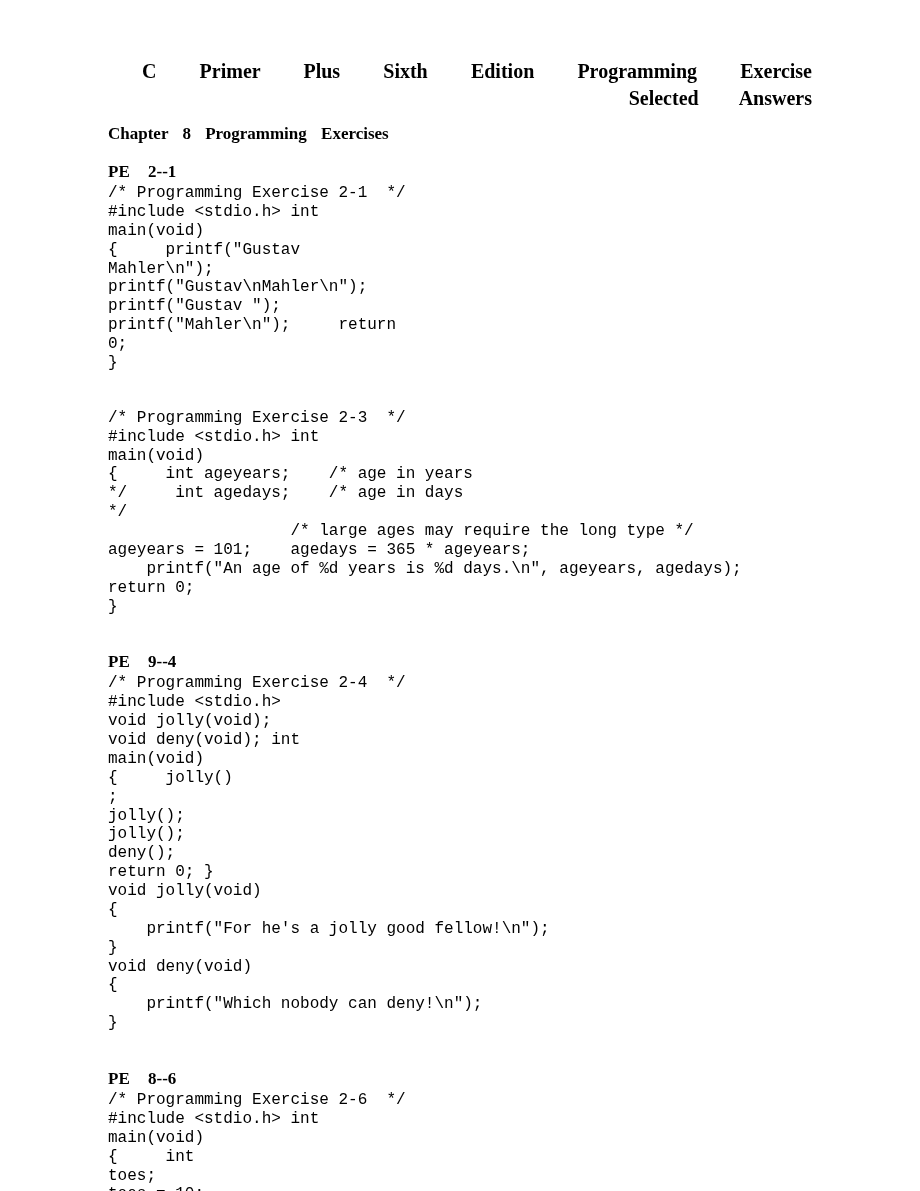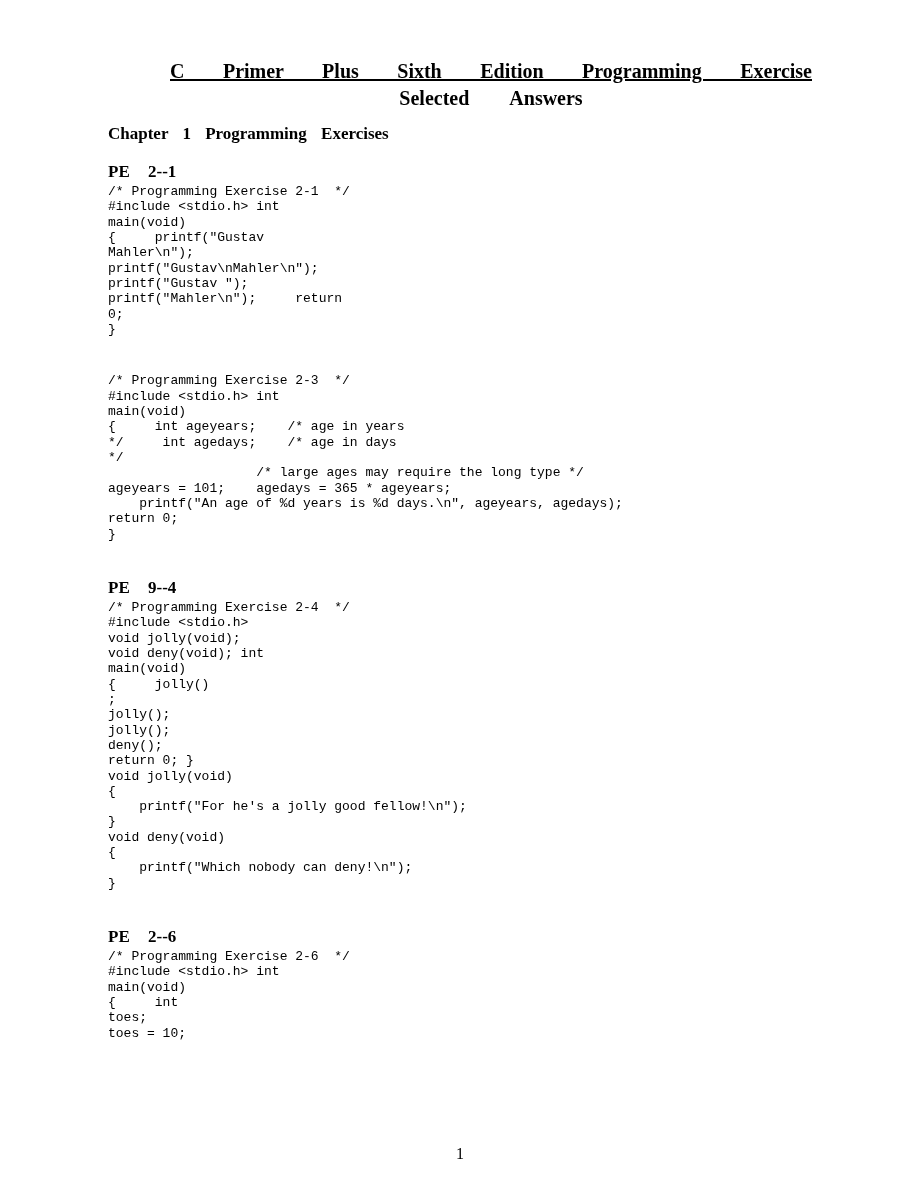--- a/index.html
+++ b/index.html
@@ -15,48 +15,47 @@
       margin: 0 auto;
       padding: 60px 108px 40px 108px;
       box-sizing: border-box;
       position: relative;
     }
     .doc-title {
       font-size: 20px;
       font-weight: bold;
       text-align: justify;
       text-align-last: justify;
-      margin: 0 0 4px 62px;
+      margin: 0 0 4px 34px;
       word-spacing: 1px;
-      text-decoration: underline;
     }
     .doc-subtitle {
       font-size: 20px;
       font-weight: bold;
-      text-align: center;
+      text-align: right;
       margin: 0 0 14px 62px;
     }
     .chapter-heading {
       font-size: 17px;
       font-weight: bold;
       margin: 0 0 18px 0;
       word-spacing: 10px;
     }
     .section {
       margin-bottom: 36px;
     }
     .pe-heading {
       font-size: 17px;
       font-weight: bold;
       margin: 0 0 2px 0;
       word-spacing: 14px;
     }
     .code {
       font-family: "Courier New", Courier, monospace;
-      font-size: 13px;
+      font-size: 16px;
       white-space: pre;
       line-height: 1.18;
       margin: 0;
     }
     .page-number {
       position: absolute;
       bottom: 28px;
       left: 0;
       right: 0;
       text-align: center;
@@ -65,21 +64,21 @@
     }
   </style>
 </head>
 <body>
 
 <div class="page">
 
   <div class="doc-title">C Primer Plus Sixth Edition Programming Exercise</div>
   <div class="doc-subtitle">Selected  Answers</div>
 
-  <div class="chapter-heading">Chapter 1 Programming Exercises</div>
+  <div class="chapter-heading">Chapter 8 Programming Exercises</div>
 
   <div class="section">
     <div class="pe-heading">PE 2-­‐1</div>
     <pre class="code">/* Programming Exercise 2-1  */
 #include &lt;stdio.h&gt; int
 main(void)
 {     printf("Gustav
 Mahler\n");
 printf("Gustav\nMahler\n");
 printf("Gustav ");
@@ -119,21 +118,21 @@
 {
     printf("For he's a jolly good fellow!\n");
 }
 void deny(void)
 {
     printf("Which nobody can deny!\n");
 }</pre>
   </div>
 
   <div class="section">
-    <div class="pe-heading">PE 2-­‐6</div>
+    <div class="pe-heading">PE 8-­‐6</div>
     <pre class="code">/* Programming Exercise 2-6  */
 #include &lt;stdio.h&gt; int
 main(void)
 {     int
 toes;
 toes = 10;</pre>
   </div>
 
   <div class="page-number">1</div>
 </div>

